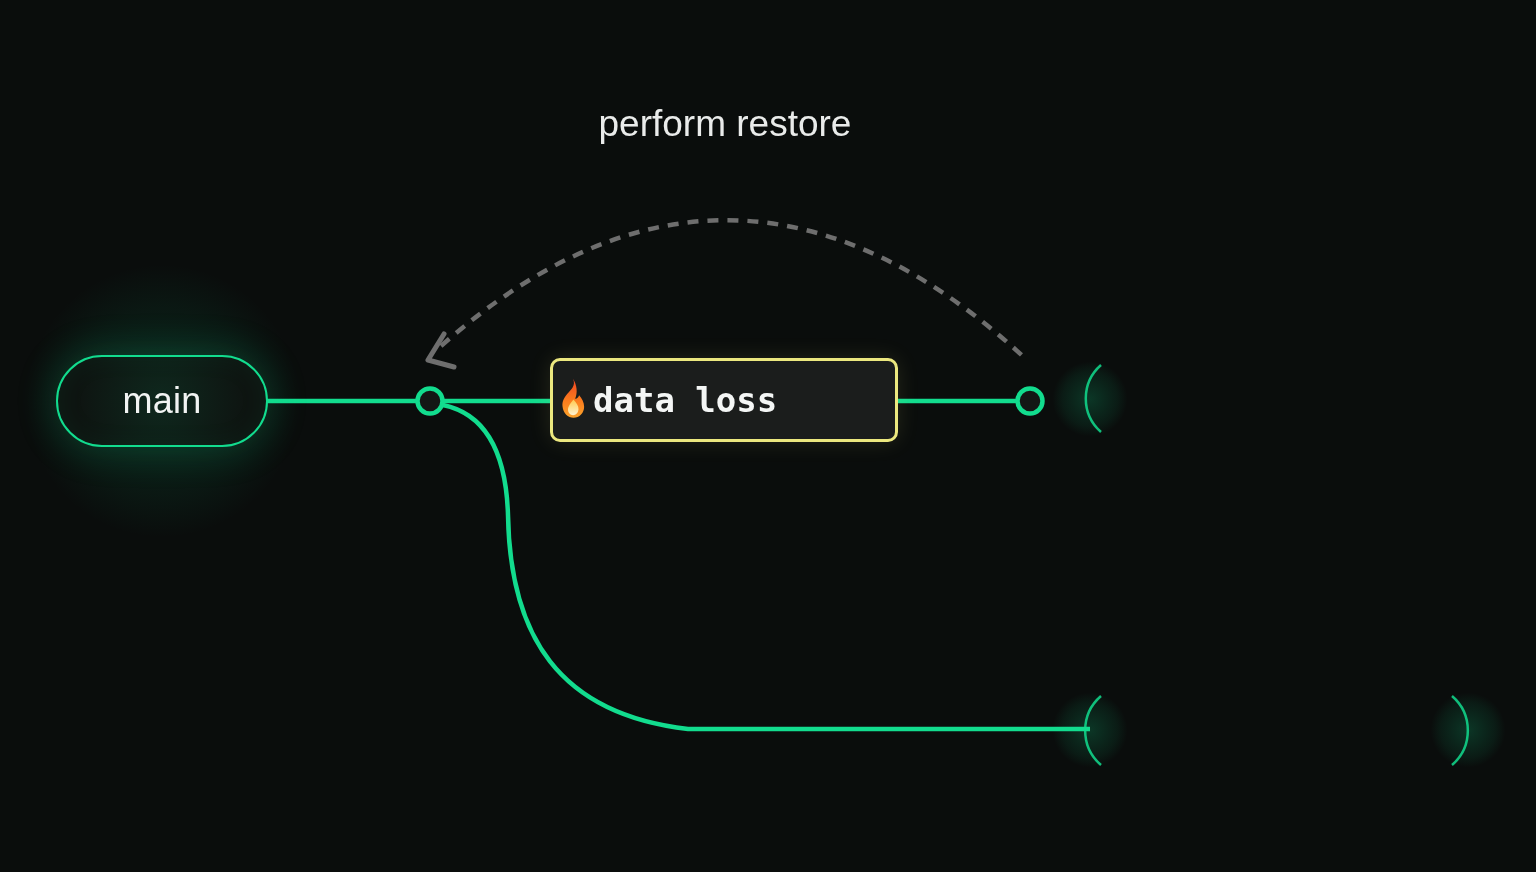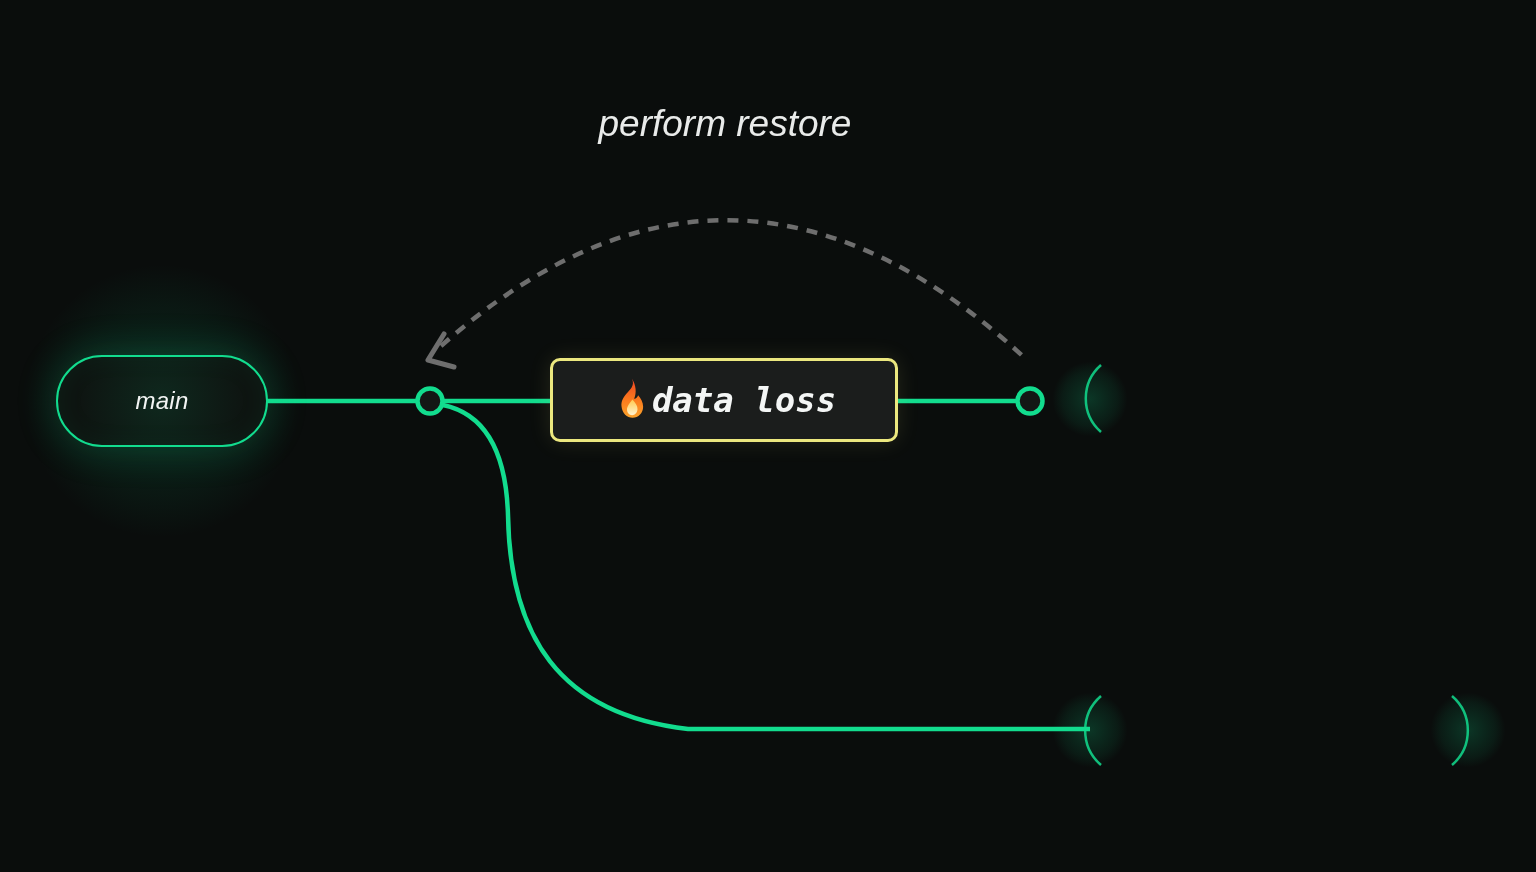--- a/index.html
+++ b/index.html
@@ -6,55 +6,55 @@
     --background:#0a0d0c;
     --branch-green:#12dc8e;
     --warning-yellow:#ece87f;
     --dash-grey:#6e6e6e;
     --text-light:#e9ebea;
     --node-fill:#131715;
   }
   *{margin:0;padding:0;box-sizing:border-box;}
   html,body{width:1536px;height:872px;overflow:hidden;}
   body{background:var(--background);font-family:"Liberation Sans",sans-serif;}
-  .stage{position:relative;width:1536px;height:684px;background:var(--background);font-style:italic;}
+  .stage{position:relative;width:1536px;height:684px;background:var(--background);}
 
   svg.layer{position:absolute;left:0;top:0;width:1536px;height:872px;pointer-events:none;}
 
   .edge{stroke:var(--branch-green);stroke-width:4.5;fill:none;}
   .node-circle{stroke:var(--branch-green);stroke-width:4.5;fill:var(--node-fill);}
   .restore-arc{stroke:var(--dash-grey);stroke-width:4.5;fill:none;stroke-dasharray:11 9;}
   .arrowhead{stroke:var(--dash-grey);stroke-width:5;fill:none;stroke-linecap:round;stroke-linejoin:round;}
   .crescent{stroke:var(--branch-green);stroke-width:2.5;fill:none;opacity:.85;}
 
   .glow{position:absolute;pointer-events:none;
     background:radial-gradient(circle closest-side,rgba(18,220,142,.20),rgba(18,220,142,.07) 55%,rgba(18,220,142,0) 75%);}
   .glow--main{left:-28px;top:211px;width:380px;height:380px;
     background:radial-gradient(circle closest-side,rgba(18,220,142,.14),rgba(18,220,142,.05) 50%,rgba(18,220,142,0) 72%);}
   .glow--backup-left{left:1040px;top:349px;width:100px;height:100px;}
   .glow--restored-left{left:1040px;top:680px;width:100px;height:100px;}
   .glow--restored-right{left:1418px;top:680px;width:100px;height:100px;}
 
   .pill{position:absolute;display:flex;align-items:center;justify-content:center;
-    border-radius:46px;color:var(--text-light);font-size:24px;letter-spacing:.3px;}
+    border-radius:46px;color:var(--text-light);font-size:36px;letter-spacing:.3px;}
   .pill--grey{
     background:linear-gradient(180deg,#2b2e2d 0%,#232626 55%,#1e2120 100%);
     border:1px solid #3f4442;
     box-shadow:inset 0 1px 0 rgba(255,255,255,.06);}
   .pill--backup{left:1085px;top:354px;width:383px;height:89px;}
   .pill--restored{left:1085px;top:685px;width:383px;height:91px;}
   .pill--main{left:56px;top:355px;width:212px;height:92px;
     background:radial-gradient(circle at 50% 50%,rgba(18,220,142,.10),rgba(14,20,17,.2) 75%),#0e1411;
     border:2px solid var(--branch-green);
     box-shadow:0 0 42px rgba(18,220,142,.22), inset 0 0 28px rgba(18,220,142,.06);
     color:#f2f4f3;}
 
   .event-box{position:absolute;left:550px;top:358px;width:348px;height:84px;
     border:3px solid var(--warning-yellow);border-radius:10px;background:#1b1d1c;
-    display:flex;align-items:center;justify-content:center;
+    display:flex;align-items:center;justify-content:flex-start;
     font-family:"DejaVu Sans Mono",monospace;font-weight:700;font-size:34px;color:#f4f6f5;
     box-shadow:0 0 22px rgba(236,232,127,.12);}
 
   .annotation{position:absolute;left:440px;top:100px;width:570px;text-align:center;
     font-size:37px;line-height:47px;color:var(--text-light);}
   .annotation span{display:block;}
 
   .fire{width:40px;height:46px;flex:0 0 auto;}
 </style>
 </head>

